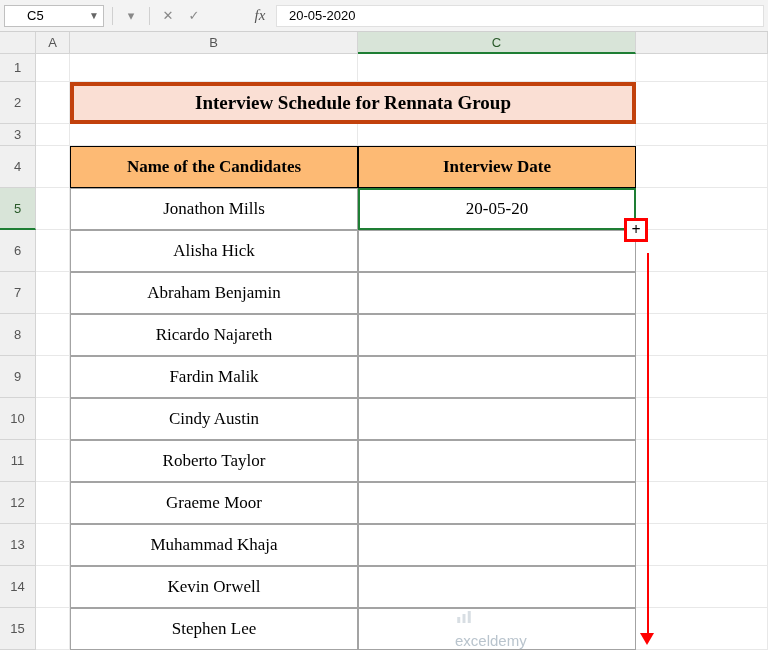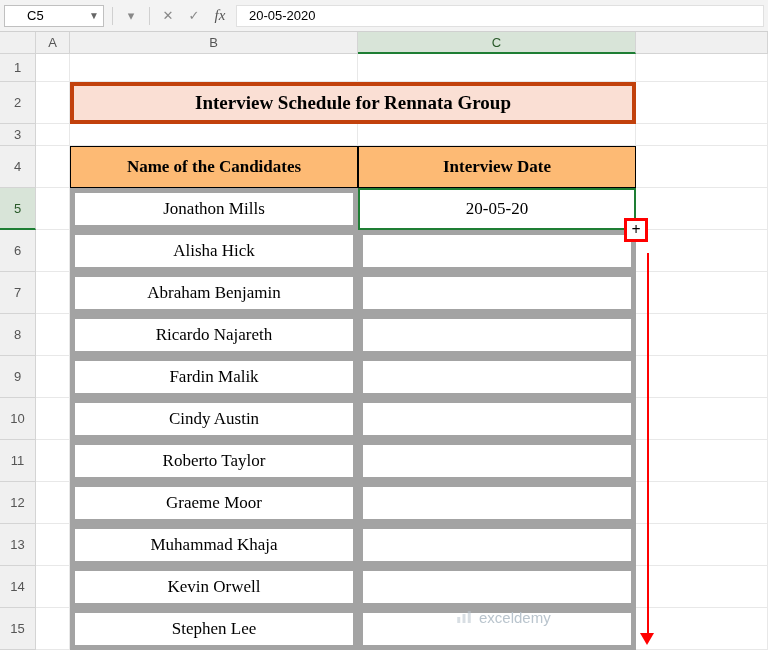--- a/index.html
+++ b/index.html
@@ -39,21 +39,21 @@
     right: 4px;
     color: #666;
     font-size: 10px;
   }
   .fb-sep { width: 1px; height: 18px; background: #d0d0d0; margin: 0 2px; }
   .fb-icon {
     width: 20px; height: 20px;
     display: inline-flex; align-items: center; justify-content: center;
     color: #888; font-size: 13px;
   }
-  .fb-fx { font-style: italic; font-family: "Times New Roman", serif; color: #555; font-size: 15px; }
+  .fb-fx { font-style: italic; font-family: "Times New Roman", serif; color: #555; font-size: 15px; margin-left: 40px; }
   .formula-input {
     flex: 1;
     height: 22px;
     background: #ffffff;
     border: 1px solid #e0e0e0;
     padding-left: 12px;
     font-size: 13px;
     display: flex;
     align-items: center;
   }
@@ -112,21 +112,21 @@
     font-size: 19px;
     display: flex; align-items: center; justify-content: center;
   }
 
   .th-cell {
     background: #fdba74;
     border: 1px solid #000;
     font-weight: bold;
   }
   .td-cell {
-    border: 5px solid #a3a3a3;
+    border: 1px solid #a3a3a3;
     background: #fff;
   }
   .selected-cell {
     border: 2px solid #1e7e34 !important;
   }
 
   
   .fill-handle-box {
     position: absolute;
     width: 24px; height: 24px;
@@ -162,23 +162,24 @@
     border-right: 7px solid transparent;
     border-top: 12px solid #ff0000;
   }
 
   .watermark {
     position: absolute;
     left: 455px; top: 608px;
     color: #b9c4cd;
     font-size: 15px;
     font-family: Arial, sans-serif;
-    display: flex; align-items: flex-end; gap: 6px;
+    display: flex; align-items: flex-start; gap: 6px;
     z-index: 5;
     pointer-events: none;
+    flex-direction: column;
   }
   .watermark svg { opacity: 0.55; }
 
   .blank { background: #fff; }
 </style>
 </head>
 <body>
 
 <div class="formula-bar">
   <div class="name-box">

